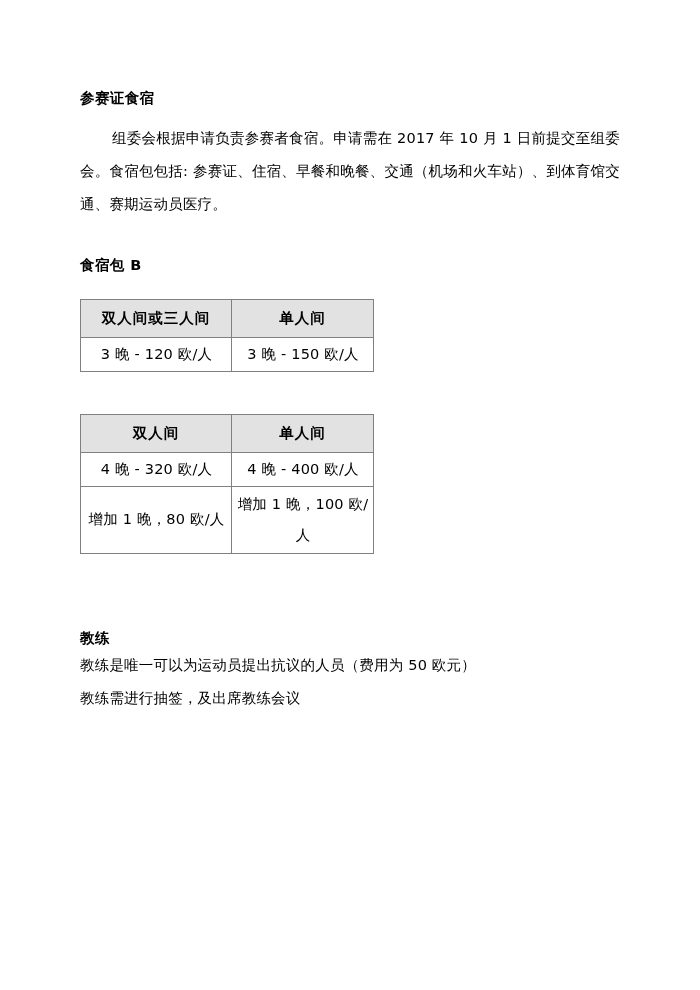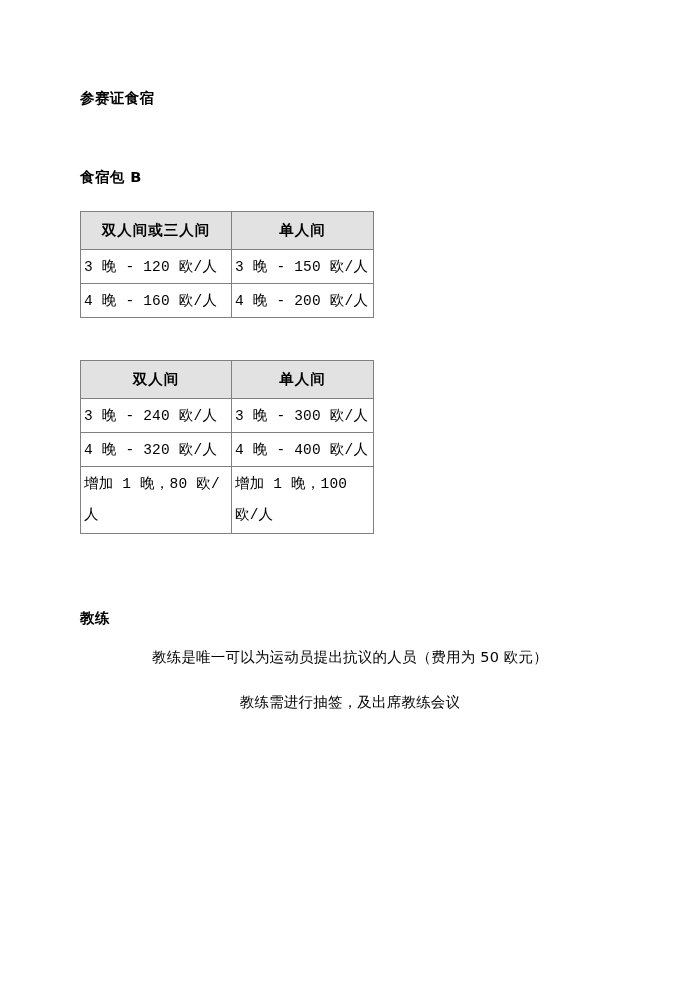--- a/index.html
+++ b/index.html
@@ -32,21 +32,20 @@
     font-weight: bold;
     line-height: 1.5;
     letter-spacing: 0.4px;
     margin: 0;
   }
   .heading-top {
     margin-bottom: 12px;
   }
   .heading-pkg {
     margin-bottom: 22px;
-    margin-top: 11px;
   }
 
   
   .para {
     font-size: 14.5px;
     line-height: 33px;
     text-align: justify;
     text-justify: inter-ideograph;
     letter-spacing: 0.2px;
     margin: 0;
@@ -83,51 +82,50 @@
     background: #e2e2e2;
     text-align: center;
     font-weight: bold;
     height: 37px;
     padding: 0 2px;
     letter-spacing: 1px;
   }
   .rate-table tbody td {
     height: 33px;
     padding: 0 2px 0 3px;
-    text-align: left;
+    text-align: center;
     letter-spacing: 0.2px;
-    font-family: Liberation Mono, monospace;
   }
   .rate-table tbody tr.tall td {
     height: 64px;
     line-height: 31px;
   }
   .rate-table tbody tr.tall td.wrapcell {
     vertical-align: top;
     padding-top: 2px;
   }
 
   
   .coach-line {
     font-size: 14.5px;
     line-height: 33px;
     letter-spacing: 0.2px;
-    margin: 12px;
+    margin: 0;
     white-space: nowrap;
-    text-align: center;
   }
 </style>
 </head>
 <body>
 
 <div class="page">
   <div class="content">
 
     <h2 class="heading heading-top">参赛证食宿</h2>
 
+    <p class="para para-indent">组委会根据申请负责参赛者食宿。申请需在 2017 年 10 月 1 日前提交至组委会。食宿包包括: 参赛证、住宿、早餐和晚餐、交通（机场和火车站）、到体育馆交通、赛期运动员医疗。</p>
 
     <div class="sp-after-para"></div>
 
     <h3 class="heading heading-pkg">食宿包 B</h3>
 
     <table class="rate-table">
       <colgroup>
           <col class="c1">
           <col class="c2">
         </colgroup>
@@ -135,46 +133,38 @@
         <tr>
           <th>双人间或三人间</th>
           <th>单人间</th>
         </tr>
       </thead>
       <tbody>
         <tr>
           <td>3 晚 - 120 欧/人</td>
           <td>3 晚 - 150 欧/人</td>
         </tr>
-        <tr>
-          <td>4 晚 - 160 欧/人</td>
-          <td>4 晚 - 200 欧/人</td>
-        </tr>
       </tbody>
     </table>
 
     <div class="sp-after-tableB"></div>
 
 
     <table class="rate-table">
       <colgroup>
           <col class="c1">
           <col class="c2">
         </colgroup>
       <thead>
         <tr>
           <th>双人间</th>
           <th>单人间</th>
         </tr>
       </thead>
       <tbody>
-        <tr>
-          <td>3 晚 - 240 欧/人</td>
-          <td>3 晚 - 300 欧/人</td>
-        </tr>
         <tr>
           <td>4 晚 - 320 欧/人</td>
           <td>4 晚 - 400 欧/人</td>
         </tr>
         <tr class="tall">
           <td>增加 1 晚，80 欧/人</td>
           <td class="wrapcell">增加 1 晚，100 欧/人</td>
         </tr>
       </tbody>
     </table>

